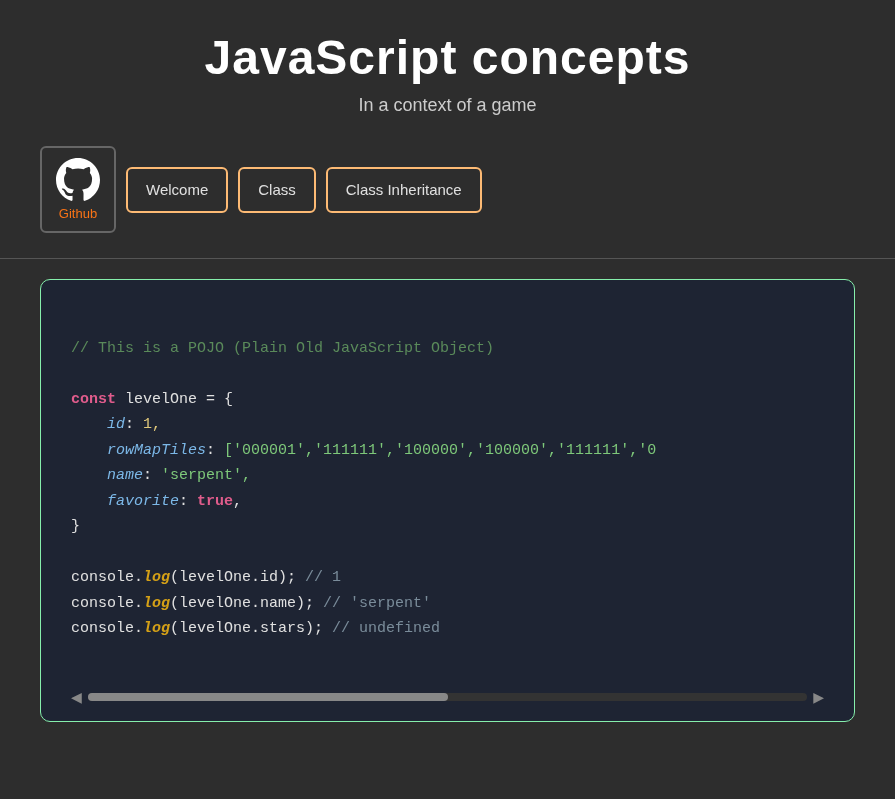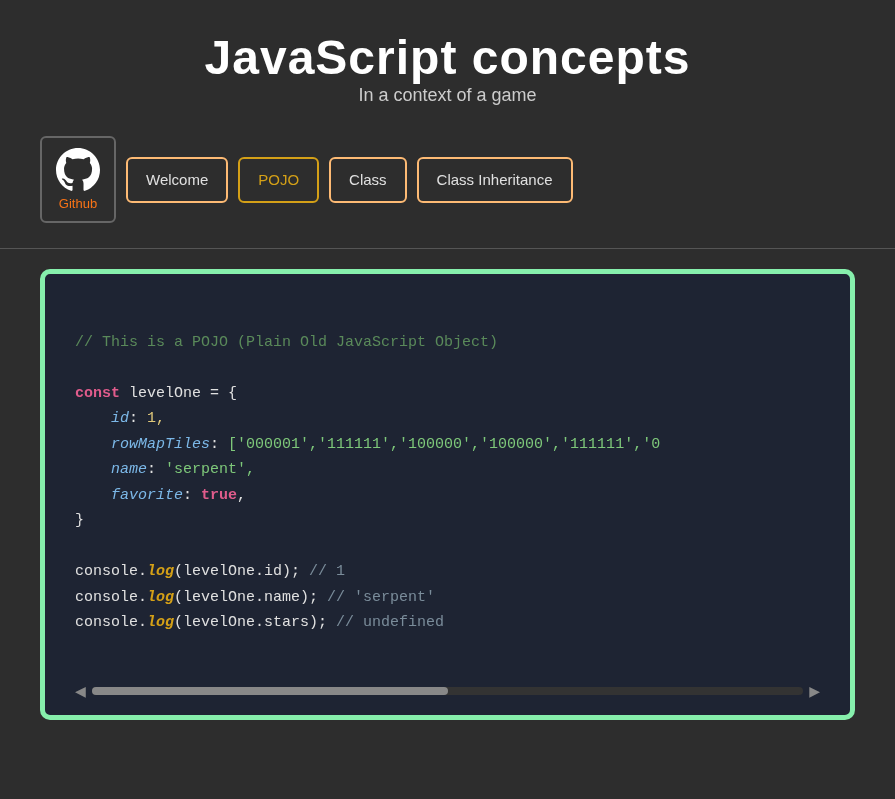--- a/index.html
+++ b/index.html
@@ -26,20 +26,21 @@
     .main-title {
       font-size: 48px;
       font-weight: 900;
       color: #ffffff;
       letter-spacing: 1px;
     }
 
     .subtitle {
       font-size: 18px;
       color: #cccccc;
+      margin-top: 10px;
       font-weight: 400;
     }
 
     
     .navbar {
       display: flex;
       align-items: center;
       padding: 10px 40px 15px;
       gap: 10px;
       flex-wrap: wrap;
@@ -94,21 +95,21 @@
       border: none;
       border-top: 1px solid #555;
       margin: 10px 0 20px;
     }
 
     
     .code-container {
       margin: 10px 40px 30px;
       background-color: #1e2433;
       border-radius: 10px;
-      border: 5px solid #86efac;
+      border: 1px solid #86efac;
       padding: 30px 30px 10px;
       overflow: hidden;
       position: relative;
     }
 
     .code-block {
       font-family: 'Courier New', Courier, monospace;
       font-size: 15px;
       line-height: 1.7;
       overflow-x: auto;
@@ -178,23 +179,20 @@
       <svg class="github-icon" viewBox="0 0 24 24" xmlns="http://www.w3.org/2000/svg">
         <path d="M12 0C5.37 0 0 5.37 0 12c0 5.31 3.435 9.795 8.205 11.385.6.105.825-.255.825-.57 0-.285-.015-1.23-.015-2.235-3.015.555-3.795-.735-4.035-1.41-.135-.345-.72-1.41-1.23-1.695-.42-.225-1.02-.78-.015-.795.945-.015 1.62.87 1.845 1.23 1.08 1.815 2.805 1.305 3.495.99.105-.78.42-1.305.765-1.605-2.67-.3-5.46-1.335-5.46-5.925 0-1.305.465-2.385 1.23-3.225-.12-.3-.54-1.53.12-3.18 0 0 1.005-.315 3.3 1.23.96-.27 1.98-.405 3-.405s2.04.135 3 .405c2.295-1.56 3.3-1.23 3.3-1.23.66 1.65.24 2.88.12 3.18.765.84 1.23 1.905 1.23 3.225 0 4.605-2.805 5.625-5.475 5.925.435.375.81 1.095.81 2.22 0 1.605-.015 2.895-.015 3.3 0 .315.225.69.825.57A12.02 12.02 0 0 0 24 12c0-6.63-5.37-12-12-12z"></path>
       </svg>
       <span class="github-label">Github</span>
     </button>
 
     <button class="nav-btn">
       <span>Welcome</span>
     </button>
 
-    <button class="nav-btn active">
-      <span>POJO</span>
-    </button>
 
     <button class="nav-btn">
       <span>Class</span>
     </button>
 
     <button class="nav-btn">
       <span>Class Inheritance</span>
     </button>
 
 

